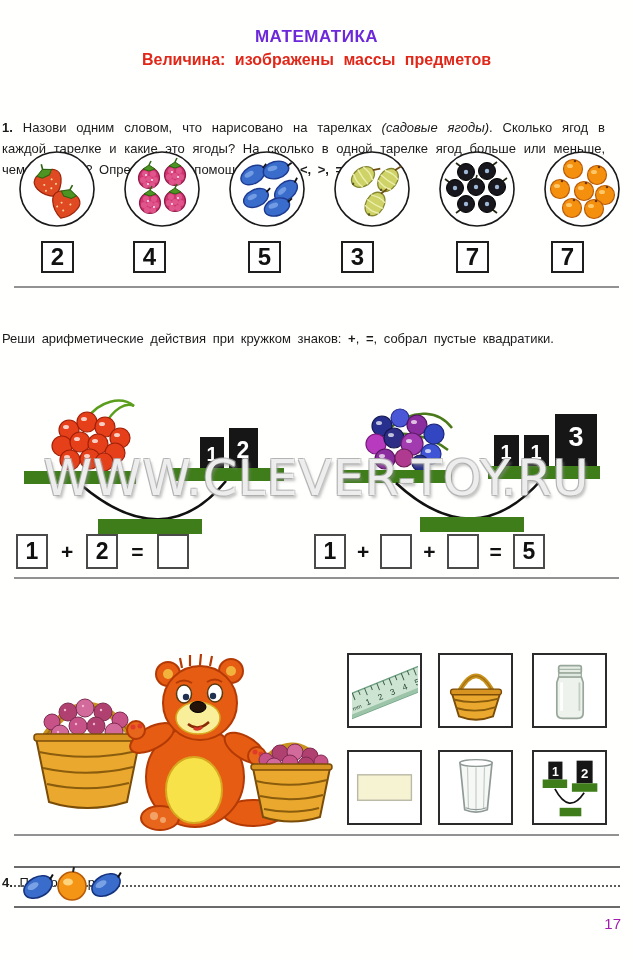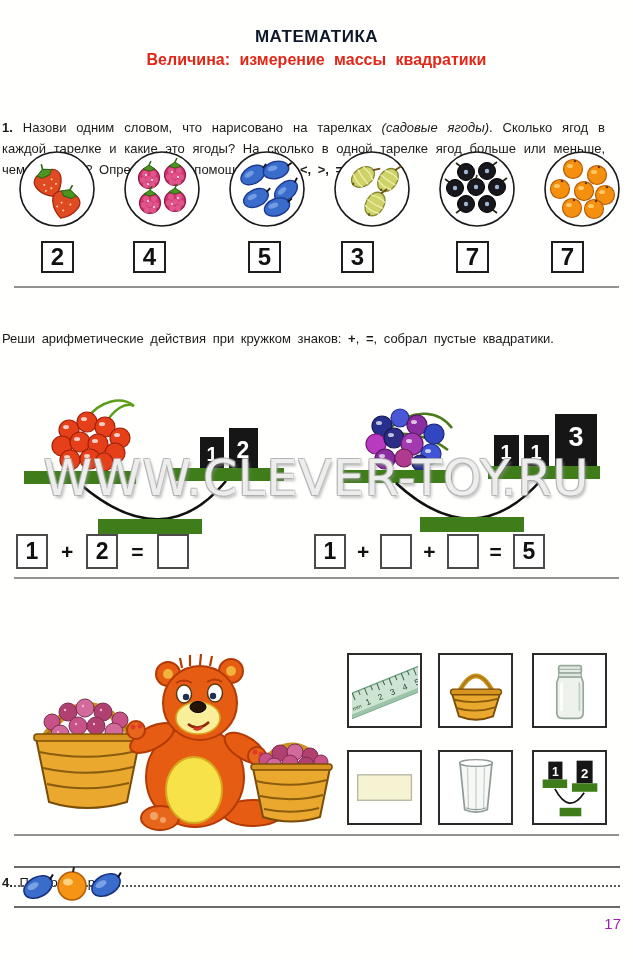--- a/index.html
+++ b/index.html
@@ -3,21 +3,21 @@
 <meta charset="utf-8">
 <style>
   html,body { margin:0; padding:0; background:#ffffff; }
   .page {
     position:relative; width:633px; height:960px; background:#fffffe;
     font-family:"Liberation Sans","DejaVu Sans",sans-serif; color:#1b1b1b;
     overflow:hidden;
   }
   .title {
     position:absolute; top:27px; left:0; width:100%; text-align:center;
-    font-size:17px; font-weight:bold; letter-spacing:.5px; color:#0f172a;
+    font-size:17px; font-weight:bold; letter-spacing:.5px; color:#6d28d9;
   }
   .subtitle {
     position:absolute; top:51px; left:0; width:100%; text-align:center;
     font-size:16px; font-weight:bold; color:#e02718; word-spacing:5px;
   }
   .para {
     position:absolute; left:2px; width:603px; font-size:13px; line-height:21px;
     text-align:justify; text-align-last:left; word-spacing:3px;margin-top:32px;
   }
   .b { font-weight:bold; }
@@ -78,21 +78,21 @@
   .row-berries { position:absolute; left:16px; top:865px; width:110px; height:42px; z-index:3; }
 
   .pageno { position:absolute; right:12px; top:915px; font-size:15px; color:#a21caf; }
 </style>
 </head>
 <body>
 
 <div class="page">
 
   <div class="title">МАТЕМАТИКА</div>
-  <div class="subtitle">Величина:  измерение  массы  квадратики</div>
+  <div class="subtitle">Величина:  изображены  массы  предметов</div>
 
   <div class="para" id="t1p">
     <span class="b">1.</span><span> Назови одним словом, что нарисовано на тарелках </span><span class="it">(садовые ягоды)</span><span>. Сколько ягод в каждой тарелке и какие это ягоды? На сколько в одной тарелке ягод больше или меньше, чем в другой? Определи при помощи знаков: </span><span class="b">&lt;, &gt;, =</span><span>.</span>
   </div>
 
   <div class="plate" style="left:18px">
     <svg width="78" height="78" viewBox="0 0 78 78">
       <circle cx="39" cy="39" r="37" fill="#fff" stroke="#1a1a1a" stroke-width="1.6"></circle>
       <g transform="translate(30,31) rotate(-25)">
         <path d="M0,-7 C9,-13 16,-5 13,3 C10,11 4,15 0,17 C-4,15 -10,11 -13,3 C-16,-5 -9,-13 0,-7 Z" fill="#e04a22" stroke="#9c2208" stroke-width="1.2"></path>

